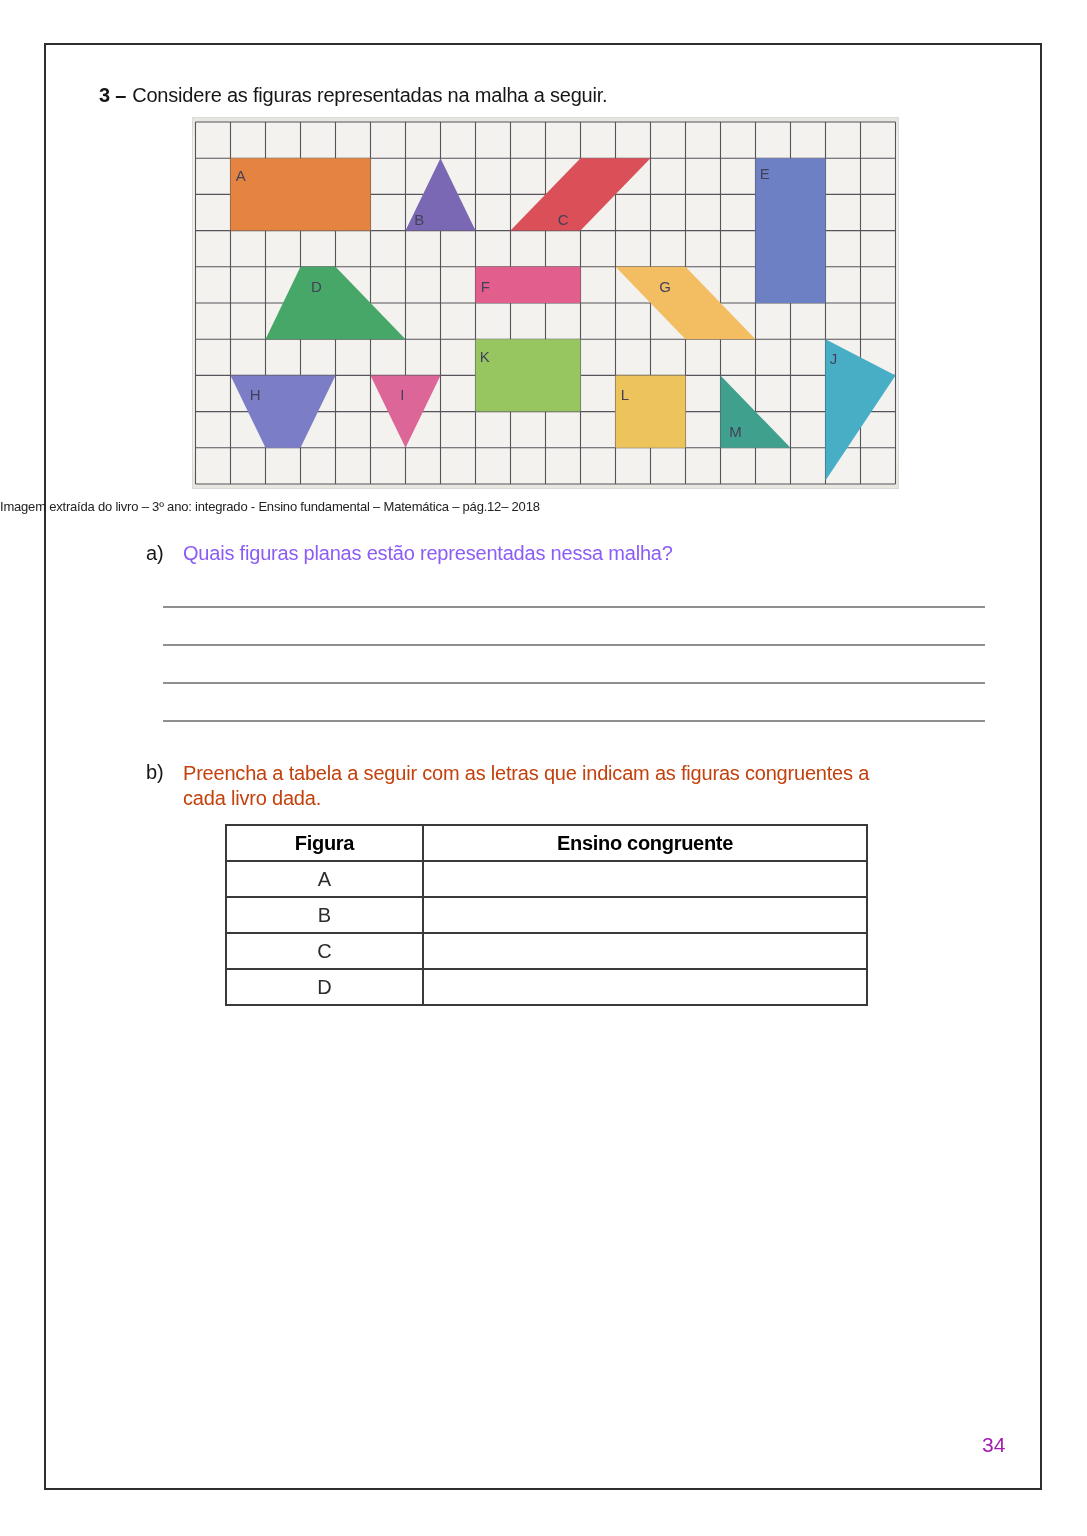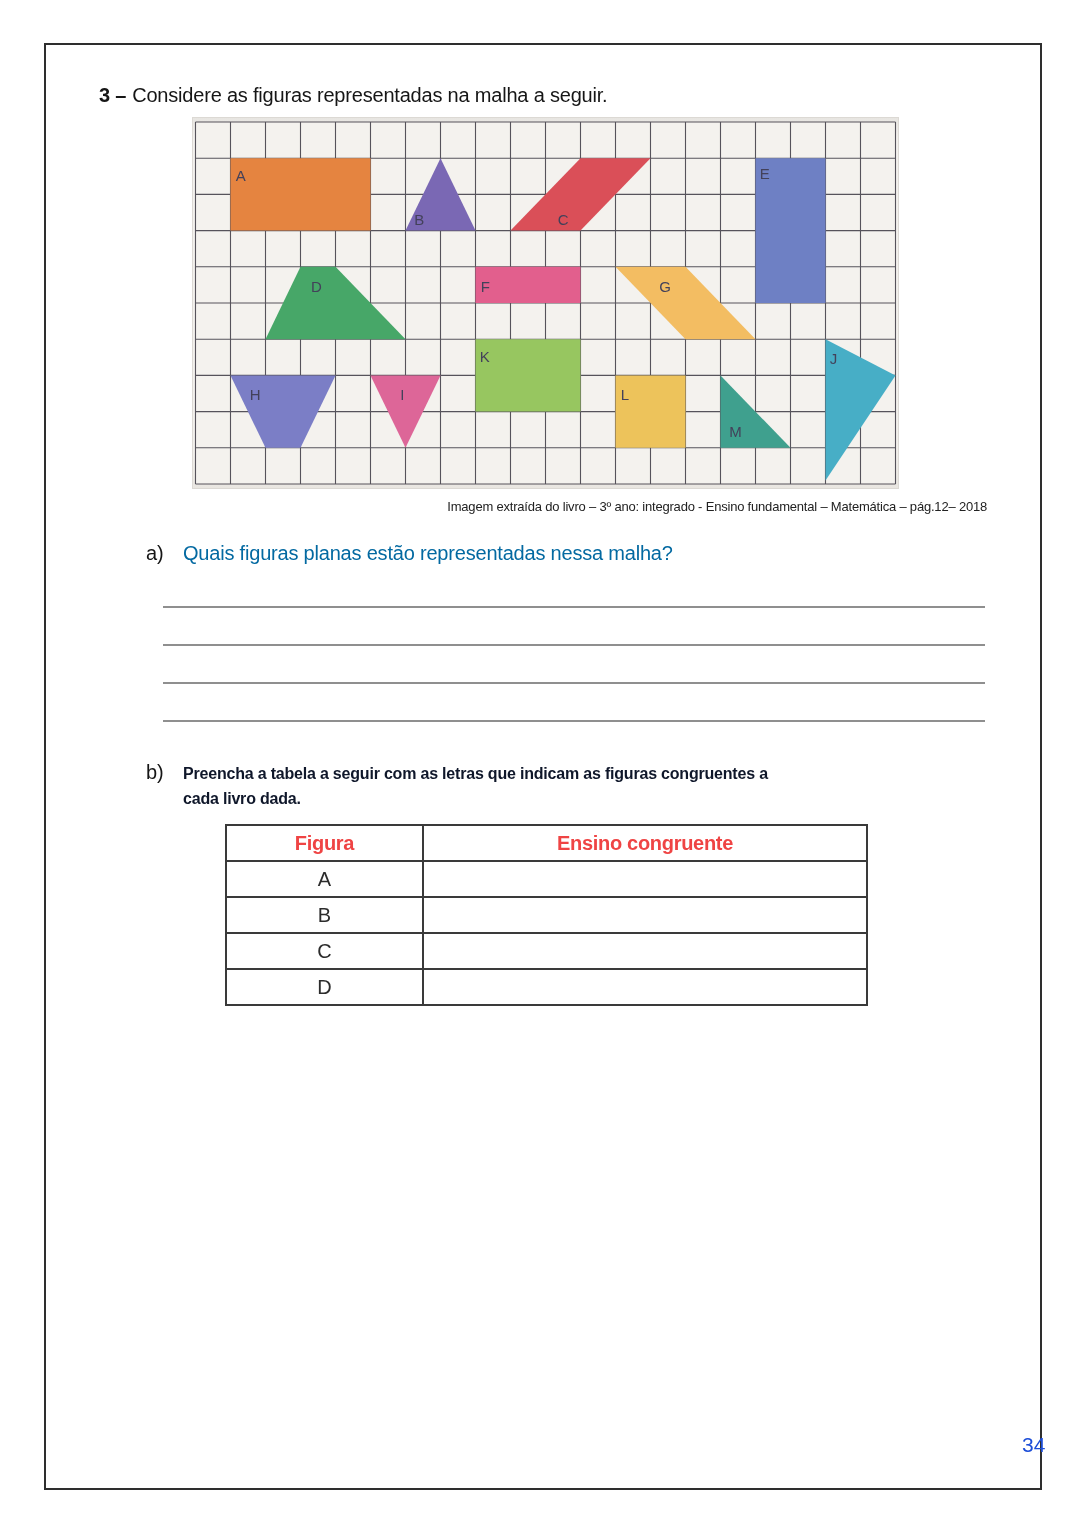--- a/index.html
+++ b/index.html
@@ -16,45 +16,45 @@
     color:#161616; white-space:nowrap;
   }
   .title .qnum { font-weight:bold; margin-right:6px; }
   .photo {
     position:absolute; left:193px; top:118px; width:705px; height:370px;
     background:linear-gradient(180deg,#e7e5e1 0%, #f3f1ee 6%, #f2f0ec 90%, #e9e6e1 100%);
     box-shadow:0 0 0 1px #dcd9d4;
   }
   .photo svg { position:absolute; left:0; top:0; }
   .caption {
-    position:absolute; left:0; right:100px; top:499px; text-align:right;
+    position:absolute; left:0; right:100px; top:499px; text-align:left;
     font-size:13px; letter-spacing:-0.2px; color:#222; white-space:nowrap;
   }
   .q-label { position:absolute; font-size:20px; letter-spacing:-0.2px; color:#161616; }
   .qa-label { left:146px; top:542px; }
-  .qa-text  { position:absolute; left:183px; top:542px; font-size:20px; letter-spacing:-0.2px; color:#0369a1; white-space:nowrap; }
+  .qa-text  { position:absolute; left:183px; top:542px; font-size:20px; letter-spacing:-0.2px; color:#8b5cf6; white-space:nowrap; }
   .answer-lines { position:absolute; left:163px; top:606px; width:822px; height:122px; }
   .answer-line { position:absolute; left:0; width:100%; height:0; border-top:2px solid #8f8f8f; }
   .qb-label { left:146px; top:761px; }
   .qb-text {
     position:absolute; left:183px; top:761px; width:840px;
-    font-size:16px; line-height:25px; letter-spacing:-0.2px; color:#0f172a;font-weight:bold;
+    font-size:20px; line-height:25px; letter-spacing:-0.2px; color:#c2410c;
   }
   .qb-text span { display:block; }
   table.congr-table {
     position:absolute; left:225px; top:824px; width:643px;
     border-collapse:collapse; table-layout:fixed;
     font-size:20px; color:#2c2c2c;
   }
   table.congr-table th, table.congr-table td {
     border:2px solid #3a3a3a; height:34px; text-align:center; padding:0;
   }
-  table.congr-table th { font-weight:bold; letter-spacing:-0.3px; color:#ef4444;margin-top:34px; }
+  table.congr-table th { font-weight:bold; letter-spacing:-0.3px; color:#000000;margin-top:34px; }
   table.congr-table col.c1 { width:197px; }
-  .page-number { position:absolute; left:1022px; top:1433px; font-size:21px; color:#1d4ed8; }
+  .page-number { position:absolute; left:982px; top:1433px; font-size:21px; color:#a21caf; }
 </style>
 </head>
 <body>
 
 <div class="page">
   <div class="border-frame"></div>
 
   <div class="title">
     <span class="qnum">3 –</span><span>Considere as figuras representadas na malha a seguir.</span>
   </div>

